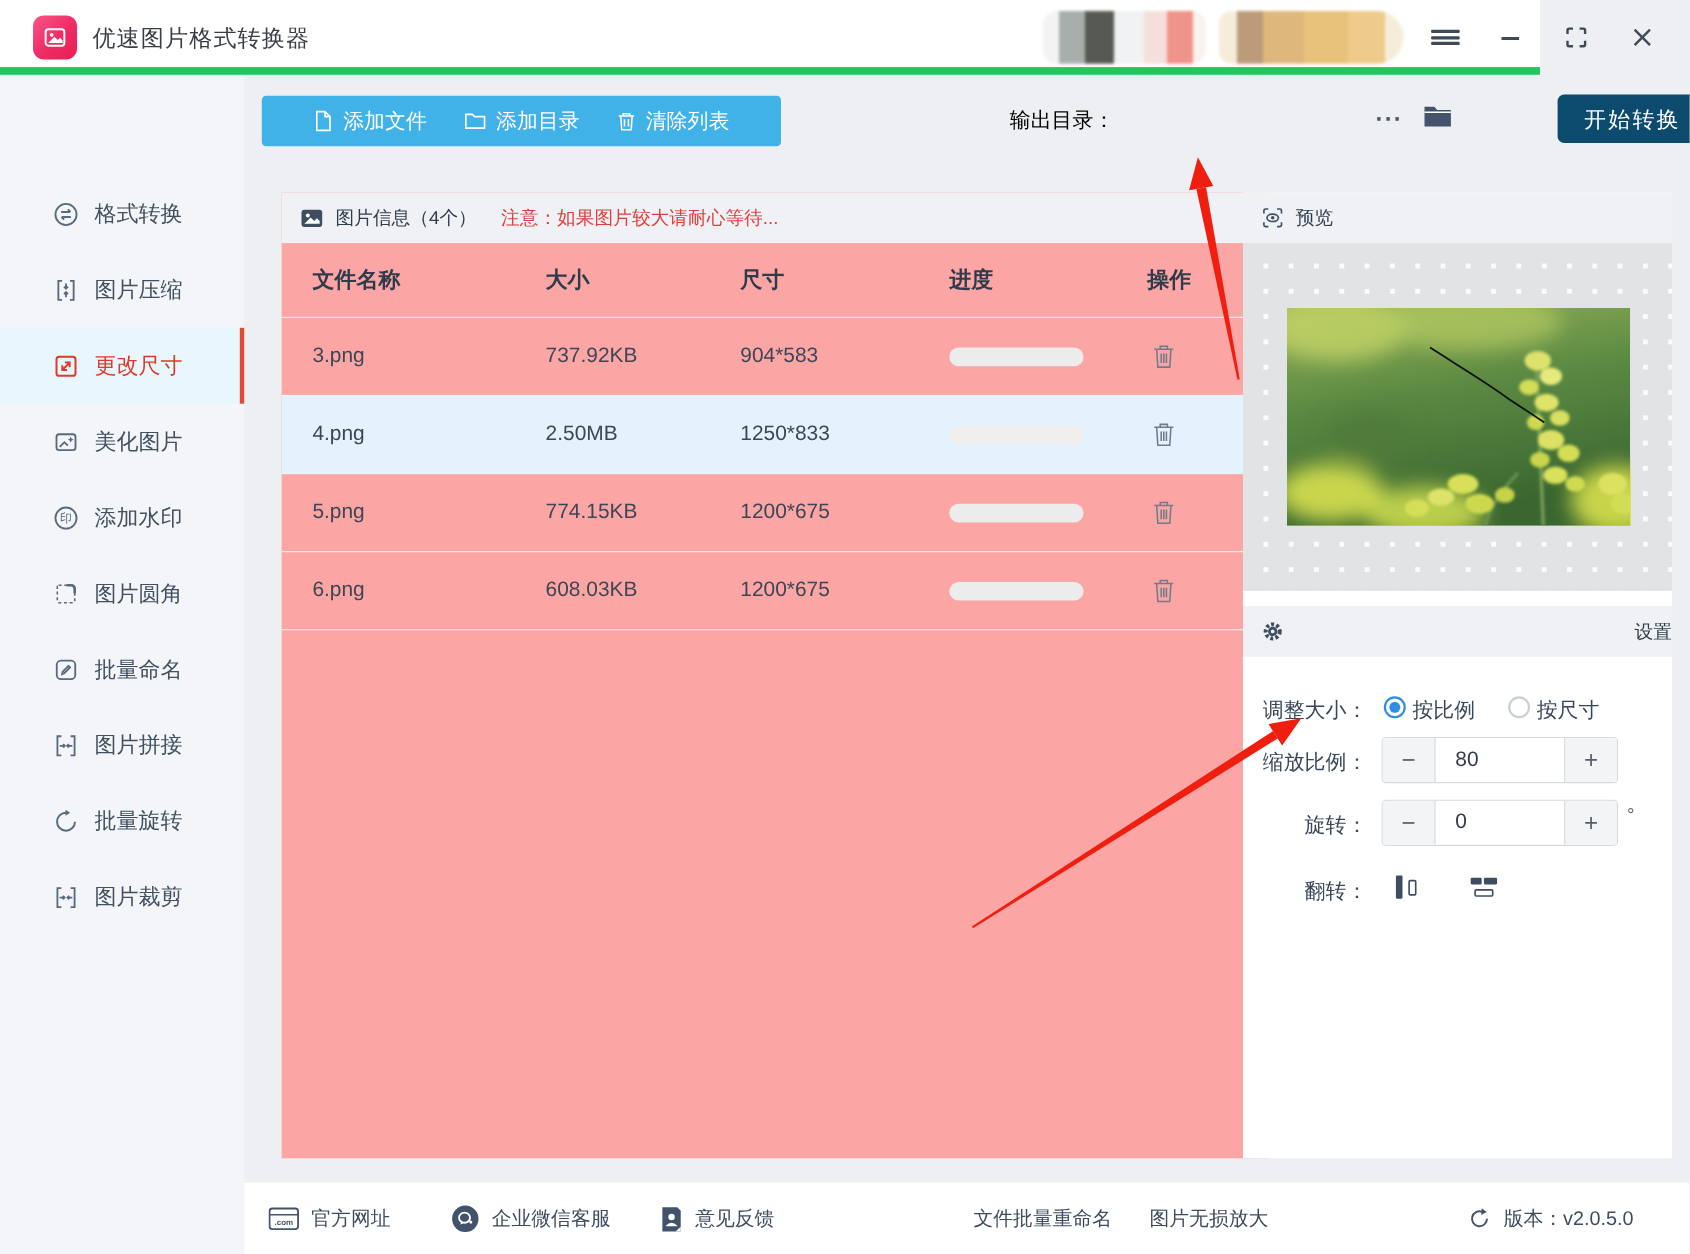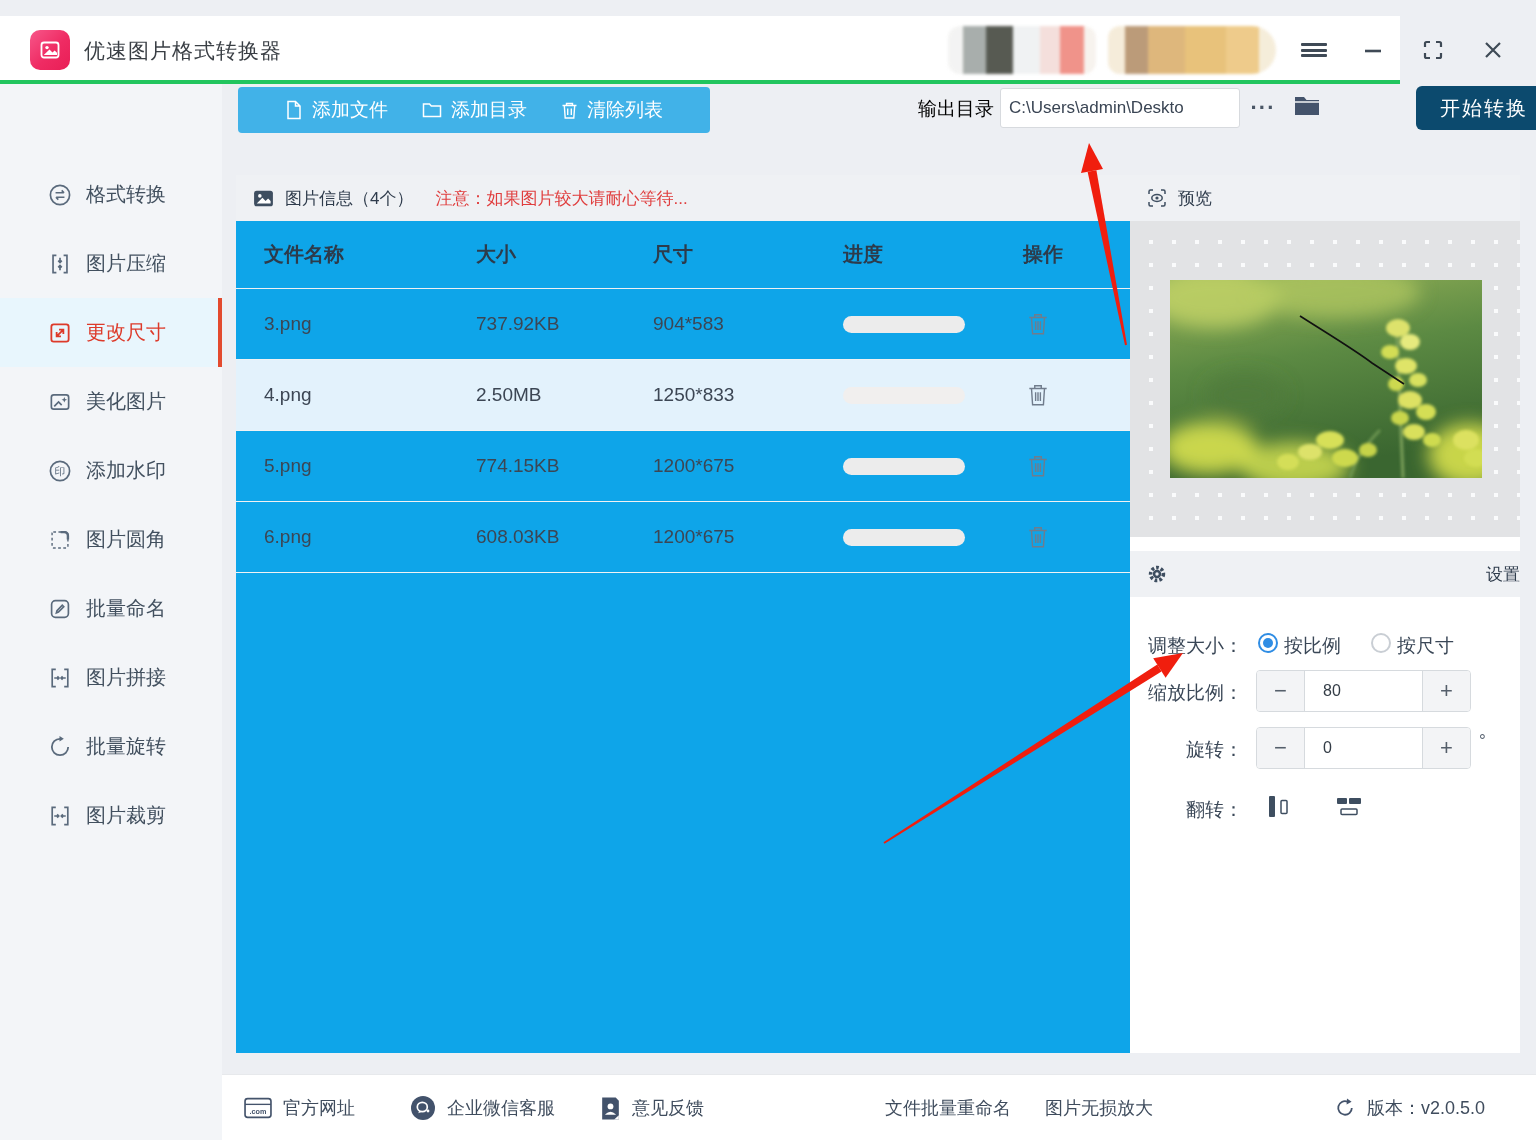--- a/index.html
+++ b/index.html
@@ -2,21 +2,21 @@
 <html><head>
 <meta charset="utf-8">
 <style>
   * { margin:0; padding:0; box-sizing:border-box; }
   html,body { width:1536px; height:1140px; }
   body { font-family:"Liberation Sans","DejaVu Sans",sans-serif; background:#edeff3; overflow:hidden; }
   .r { position:absolute; }
   #app { position:relative; width:1536px; height:1140px; background:#edeff3; }
 
   
-  .titlebar { left:0; top:16px; width:1400px; height:68px; background:#fff; border-bottom:4px solid #22c55e; z-index:5; }
+  .titlebar { left:0; top:0; width:1400px; height:68px; background:#fff; border-bottom:7px solid #22c55e; z-index:5; }
   .app-icon { left:30px; top:14px; width:40px; height:40px; border-radius:10px;
     background:linear-gradient(135deg,#f7578a 0%,#ef2b63 55%,#e91e56 100%);
     display:flex; align-items:center; justify-content:center; }
   .app-title { left:84px; top:21px; font-size:21px; color:#3a3f45; letter-spacing:1px; }
   .blob { top:10px; height:48px; border-radius:12px; filter:blur(1.5px); opacity:.85; }
   .blob1 { left:948px; width:148px;
     background:linear-gradient(90deg,#f2f2f1 0 10%,#9aa19e 10% 26%,#3a3e35 26% 44%,#eef0f1 44% 62%,#f3dad6 62% 76%,#ee8176 76% 92%,#f6f1ec 92%); }
   .blob2 { left:1108px; width:168px; border-radius:12px 24px 24px 12px;
     background:linear-gradient(90deg,#f4e9d4 0 10%,#b08a62 10% 24%,#d9ab66 24% 46%,#e4b865 46% 70%,#ecc377 70% 90%,#f4ead4 90%); }
   .winbtn { top:18px; width:34px; height:32px; display:flex; align-items:center; justify-content:center; cursor:pointer; }
@@ -39,21 +39,21 @@
   .out-label { left:882px; top:96px; font-size:19px; color:#000000;margin-left:36px; }
   .out-input { left:1000px; top:88px; width:240px; height:40px; border:1px solid #d7dade; border-radius:3px;
     background:#fff; font-size:17px; color:#3a4554; padding:0 8px; font-family:inherit; }
   .more-btn { left:1248px; top:86px; width:30px; height:44px; font-size:22px; font-weight:bold; color:#4a5665;
     display:flex; align-items:center; justify-content:center; letter-spacing:1px; cursor:pointer; }
   .folder-btn { left:1292px; top:92px; width:32px; height:32px; cursor:pointer; }
   .start-btn { left:1416px; top:86px; width:136px; height:44px; background:#0c4a6e; color:#fff; font-size:20px;
     border:none; border-radius:6px; display:flex; align-items:center; justify-content:center; cursor:pointer; letter-spacing:2px; }
 
   
-  .card { left:236px; top:175px; width:896px; height:878px; background:#0ea5e9; }
+  .card { left:256px; top:175px; width:896px; height:878px; background:#fca5a5; }
   .strip { height:46px; background:#eff1f4; display:flex; align-items:center; padding-left:16px; gap:10px; }
   .strip-title { font-size:17px; color:#2f3c4c; }
   .strip-notice { font-size:17px; color:#e03e3e; margin-left:12px; }
   .thead { display:grid; grid-template-columns:212px 177px 190px 180px 91px; padding-left:28px;
     height:68px; align-items:center; font-size:20px; font-weight:bold; color:#2d3b4b; border-bottom:1px solid #eef0f3; }
   .trow { display:grid; grid-template-columns:212px 177px 190px 180px 91px; padding-left:28px;
     height:71px; align-items:center; font-size:19px; color:#3c4654; border-bottom:1px solid #f0f2f4; }
   .trow.sel { background:#e3f2fc; }
   .pill { width:122px; height:17px; border-radius:9px; background:#ececec; }
   .trash { width:24px; height:26px; color:#707c8c; cursor:pointer; margin-left:3px; }
@@ -70,21 +70,21 @@
   .radio.sel { border:2.5px solid #2f8de4; background:#fff; display:flex; align-items:center; justify-content:center; }
   .radio.sel::after { content:""; width:10px; height:10px; border-radius:50%; background:#2f8de4; }
   .radio.off { border:2px solid #c9ced4; background:#fff; }
   .radio-lab { position:absolute; top:458px; font-size:19px; color:#3a4757; cursor:pointer; }
   .spinner { position:absolute; left:126px; width:215px; height:42px; border:1px solid #d6dade; border-radius:4px;
     display:flex; overflow:hidden; background:#fff; }
   .sp-btn { width:48px; display:flex; align-items:center; justify-content:center; background:#f3f4f6;
     color:#555f6b; font-size:22px; cursor:pointer; }
   .sp-btn.minus { border-right:1px solid #d6dade; }
   .sp-btn.plus { border-left:1px solid #d6dade; }
-  .sp-val { flex:1; display:flex; align-items:center; padding-left:18px; font-size:16px; color:#333c46;text-align:center; }
+  .sp-val { flex:1; display:flex; align-items:center; padding-left:18px; font-size:19px; color:#333c46;text-align:center; }
   .degree { position:absolute; left:349px; font-size:17px; color:#5a6573; }
   .fbar { position:absolute; }
 
   
   .footer { left:222px; top:1074px; width:1314px; height:66px; background:#fff; border-top:1px solid #e7e9ec; }
   .f-item { position:absolute; top:0; height:66px; display:flex; align-items:center; gap:11px;
     font-size:18px; color:#3f4c5d; cursor:pointer; }
 
   .arrows { left:0; top:0; width:1536px; height:1140px; pointer-events:none; z-index:60; }
   svg { display:block; }
@@ -226,21 +226,20 @@
     </div>
     <div class="tb-btn">
       <svg width="17" height="19" viewBox="0 0 17 19" fill="none" stroke="#fff" stroke-width="1.4">
           <path d="M1.5 4.5 H15.5 M5.5 4.5 V2.5 H11.5 V4.5 M3.3 4.5 L4.2 17 H12.8 L13.7 4.5 M6.7 7.5 V14 M10.3 7.5 V14"></path>
         </svg>
       <span>清除列表</span>
     </div>
   </div>
 
   <div class="out-label r">输出目录：</div>
-  <input class="out-input r" value="C:\Users\admin\Deskto" style="">
   <div class="more-btn r">···</div>
   <div class="folder-btn r">
     <svg width="30" height="28" viewBox="0 0 30 28">
         <path d="M3 5 H12 L14.5 8 H27 V23 H3 Z" fill="#44536b"></path>
         <path d="M3 10 H27" stroke="#fff" stroke-width="1.4"></path>
       </svg>
   </div>
   <button class="start-btn r">开始转换</button>
 
   <div class="card r">

